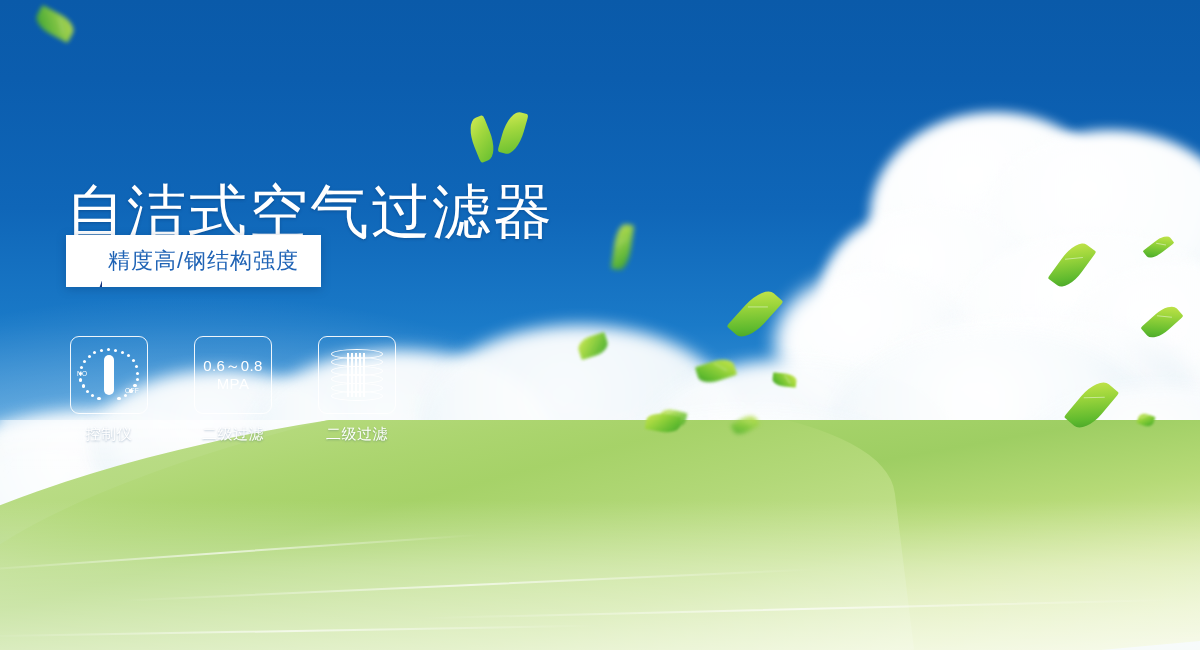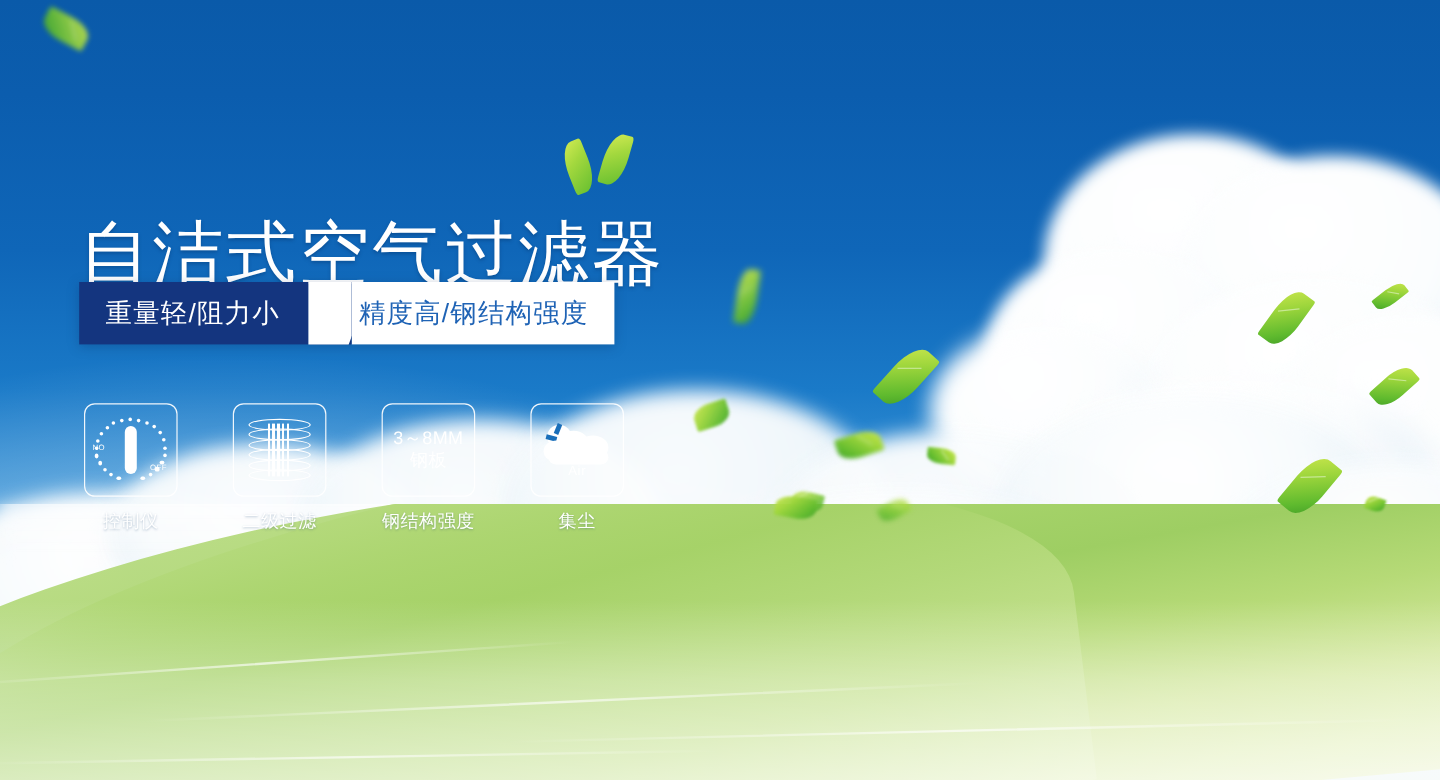--- a/index.html
+++ b/index.html
@@ -290,21 +290,20 @@
       <span class="vein"></span>
     </div>
 
   <div class="sprout">
     <span class="sl sl-left"></span>
     <span class="sl sl-right"></span>
   </div>
   <h1 class="title">自洁式空气过滤器</h1>
 
   <div class="badges">
-    <div class="badge-left">重量轻/阻力小</div>
     <div class="badge-sep"></div>
     <div class="badge-right">精度高/钢结构强度</div>
   </div>
 
   <div class="features">
 
     <div class="feature">
       <div class="fbox">
         <div class="gauge">
           <span class="no">NO</span>
@@ -331,58 +330,43 @@
           <span class="dot" style="left:7.6px;top:43.6px;"></span>
           <span class="dot" style="left:46px;top:47.6px;"></span>
           <span class="dot" style="left:13px;top:47.8px;"></span>
           <span class="dot" style="left:19.4px;top:50.6px;"></span>
           <span class="dot" style="left:39.4px;top:50.6px;"></span>
         </div>
       </div>
       <div class="flabel">控制仪</div>
     </div>
 
+    <div class="feature">
+      <div class="fbox">
+        <div class="txt">0.6～0.8</div>
+        <div class="txt">MPA</div>
+      </div>
+      <div class="flabel">二级过滤</div>
+    </div>
 
     <div class="feature">
       <div class="fbox">
         <div class="cart">
           <span class="core"></span>
           <span class="disc" style="top:0px;"></span>
           <span class="disc" style="top:8.4px;"></span>
           <span class="disc" style="top:16.8px;"></span>
           <span class="disc" style="top:25.2px;"></span>
           <span class="disc" style="top:33.6px;"></span>
           <span class="disc" style="top:42px;"></span>
         </div>
       </div>
       <div class="flabel">二级过滤</div>
     </div>
 
-    <div class="feature">
-      <div class="fbox">
-        <div class="txt">3～8MM</div>
-        <div class="txt">钢板</div>
-      </div>
-      <div class="flabel">钢结构强度</div>
-    </div>
-
-    <div class="feature">
-      <div class="fbox">
-        <div class="airicon">
-          <span class="sun"></span>
-          <span class="notch" style="left:12px;top:4px;width:4px;height:9px;transform:rotate(22deg);"></span>
-          <span class="notch" style="left:4px;top:14px;width:9px;height:4px;transform:rotate(14deg);"></span>
-          <span class="c1"></span>
-            <span class="c2"></span>
-            <span class="c3"></span>
-          <span class="cbase"></span>
-          <span class="airtxt">Air</span>
-        </div>
-      </div>
-      <div class="flabel">集尘</div>
-    </div>
+
 
   </div>
 
   <div class="leaf" style="left:578px;top:336px;width:30px;height:20px;transform:rotate(-18deg);filter:blur(1.4px);opacity:.95;"></div>
   <div class="leaf" style="left:646px;top:414px;width:34px;height:18px;transform:rotate(10deg);filter:blur(1.2px);opacity:.95;"></div>
 
 </div>
 
 </body></html>

